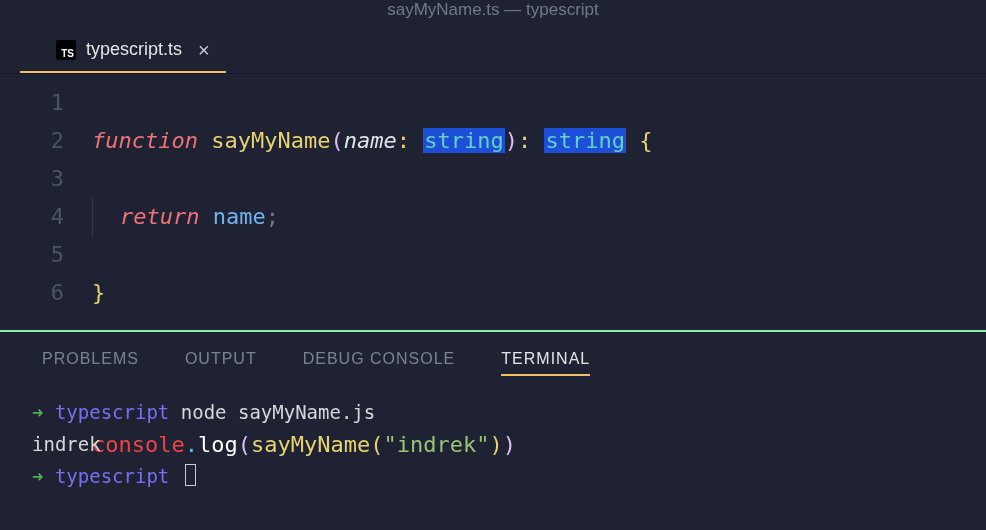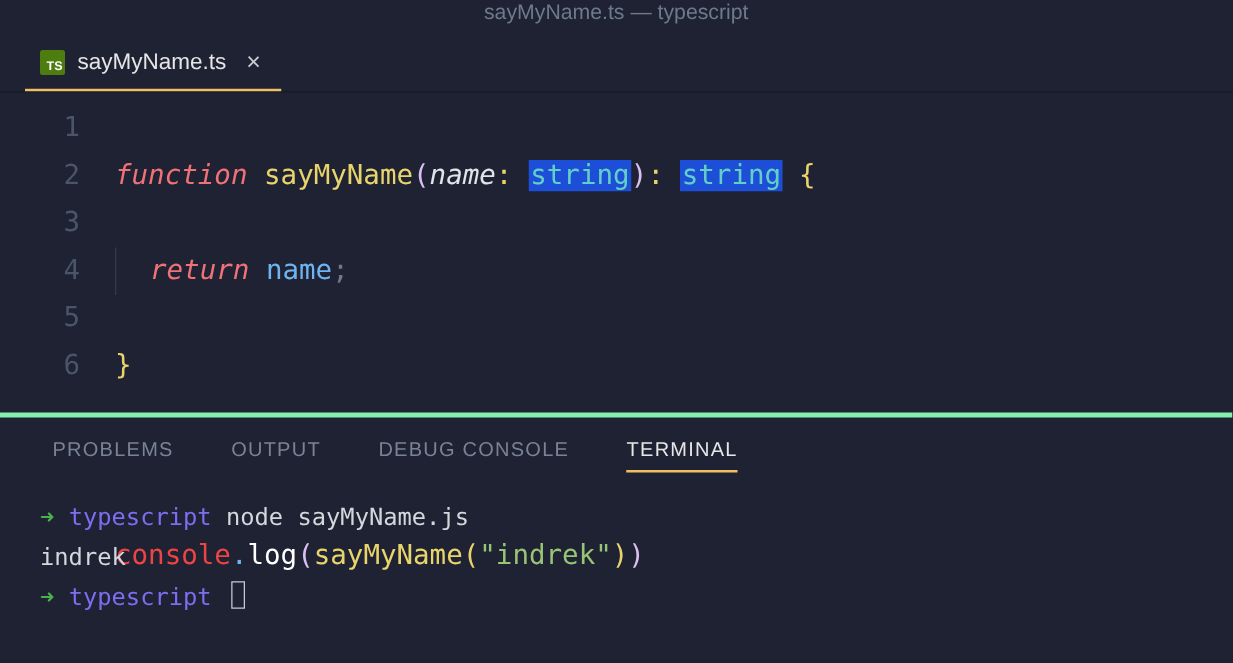--- a/index.html
+++ b/index.html
@@ -34,30 +34,31 @@
     padding: 0 16px 0 12px;
     background: #1e2233;
     border-bottom: 2px solid #f0c060;
     font-family: -apple-system, "Segoe UI", sans-serif;
     font-size: 18px;
     color: #e6e6e6;
     cursor: pointer;
   }
   .ts-badge {
     width: 20px; height: 20px;
-    background: #4d7c0f;
+    background: #000000;
     color: #fff;
     font-size: 10px;
     font-weight: 700;
     display: flex;
     align-items: flex-end;
     justify-content: flex-end;
     padding: 1px 2px;
     border-radius: 2px;
     font-family: sans-serif;
+    margin-left: 24px;
   }
   .close-x {
     color: #c5cdd3;
     font-size: 20px;
     line-height: 1;
     margin-left: 6px;
   }
   .editor {
     display: flex;
     padding-top: 10px;
@@ -93,21 +94,21 @@
   .string  { color: #97c475; }
   .semi    { color: #6e7a8a; }
   .indent-guide {
     display:inline-block;
     width: 28px;
     border-left: 1px solid #343a4d;
     height: 38px;
     vertical-align: top;
   }
   .panel {
-    border-top: 4px solid #86efac;
+    border-top: 2px solid #86efac;
     padding: 0 0 0 0;
   }
   .panel-tabs {
     display: flex;
     gap: 46px;
     padding: 18px 0 14px 42px;
     font-family: -apple-system, "Segoe UI", sans-serif;
     font-size: 16px;
     letter-spacing: 1px;
     color: #7a8394;
@@ -140,21 +141,21 @@
 </head>
 <body>
 
 <div class="titlebar">
   <span>sayMyName.ts — typescript</span>
 </div>
 
 <div class="tabbar">
   <div class="tab">
     <span class="ts-badge">TS</span>
-    <span>sayMyName.ts</span>
+    <span>typescript.ts</span>
     <span class="close-x">×</span>
   </div>
 </div>
 
 <div class="editor">
   <div class="gutter">
     <div>1</div>
     <div>2</div>
     <div>3</div>
     <div>4</div>

